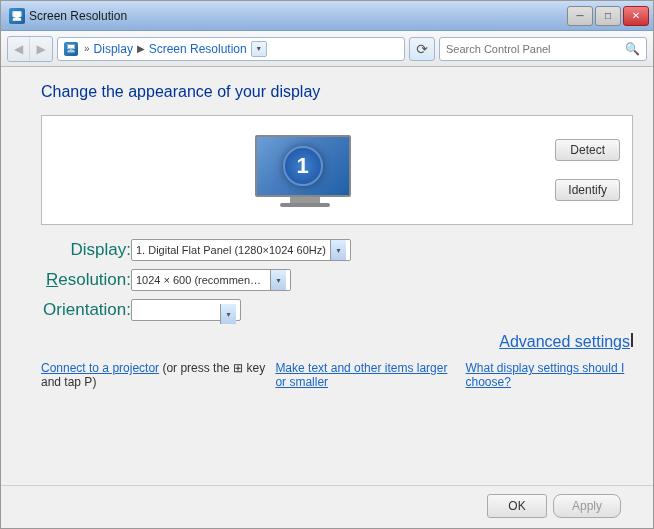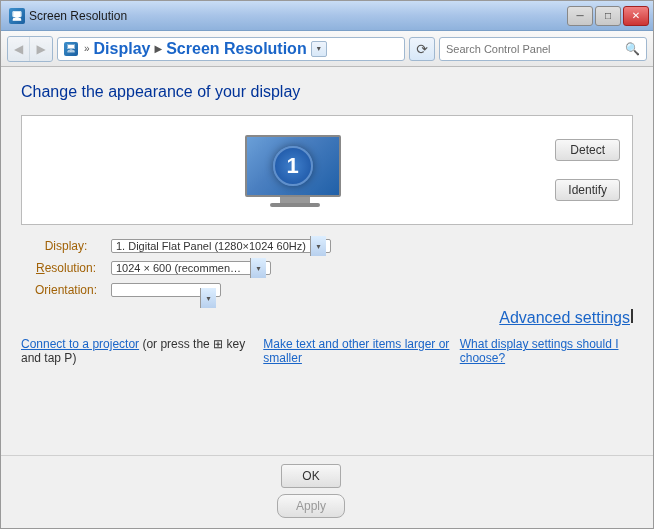--- a/index.html
+++ b/index.html
@@ -142,22 +142,21 @@
       margin-right: 2px;
     }
     .breadcrumb-arrow {
       color: #555;
       font-size: 10px;
       margin: 0 2px;
     }
     .breadcrumb-item {
       color: #1a65c8;
       cursor: pointer;
-      font-size: 16px;
-      font-weight: bold;
+      font-size: 12px;
     }
     .breadcrumb-dropdown {
       width: 16px;
       height: 16px;
       background: linear-gradient(to bottom, #eef4fc, #d8e8f8);
       border: 1px solid #a0b8d0;
       border-radius: 2px;
       display: flex;
       align-items: center;
       justify-content: center;
@@ -202,20 +201,21 @@
       font-size: 12px;
     }
 
     
     .content {
       flex: 1;
       padding: 16px 20px 12px 20px;
       display: flex;
       flex-direction: column;
       overflow: hidden;
+      margin-left: 20px;
     }
 
     .page-title {
       font-size: 16px;
       color: #003399;
       font-weight: normal;
       margin-bottom: 14px;
     }
 
     
@@ -296,34 +296,34 @@
     }
 
     
     .form-row {
       display: flex;
       align-items: center;
       margin-bottom: 8px;
     }
     .form-label {
       width: 90px;
-      font-size: 12px;
-      color: #a16207;
-      text-align: center;
+      font-size: 17px;
+      color: #0f766e;
+      text-align: right;
     }
     .form-label .underline {
       text-decoration: underline;
     }
     .form-control {
       display: flex;
       align-items: center;
       gap: 2px;
     }
     .dropdown {
-      height: 14px;
+      height: 22px;
       border: 1px solid #999;
       background: white;
       border-radius: 2px;
       display: flex;
       align-items: center;
       padding: 0 4px;
       cursor: pointer;
       font-size: 11px;
       color: #333;
       gap: 4px;
@@ -400,21 +400,20 @@
 
     
     .dialog-footer {
       display: flex;
       justify-content: flex-end;
       align-items: center;
       gap: 6px;
       padding: 8px 32px 10px 0;
       border-top: 1px solid #d0d0d0;
       flex-shrink: 0;
-      flex-direction: column;
     }
     .dialog-btn {
       padding: 4px 18px;
       background: linear-gradient(to bottom, #f8f8f8, #e0e0e0);
       border: 1px solid #aaa;
       border-radius: 3px;
       cursor: pointer;
       font-size: 12px;
       color: #333;
       min-width: 60px;

